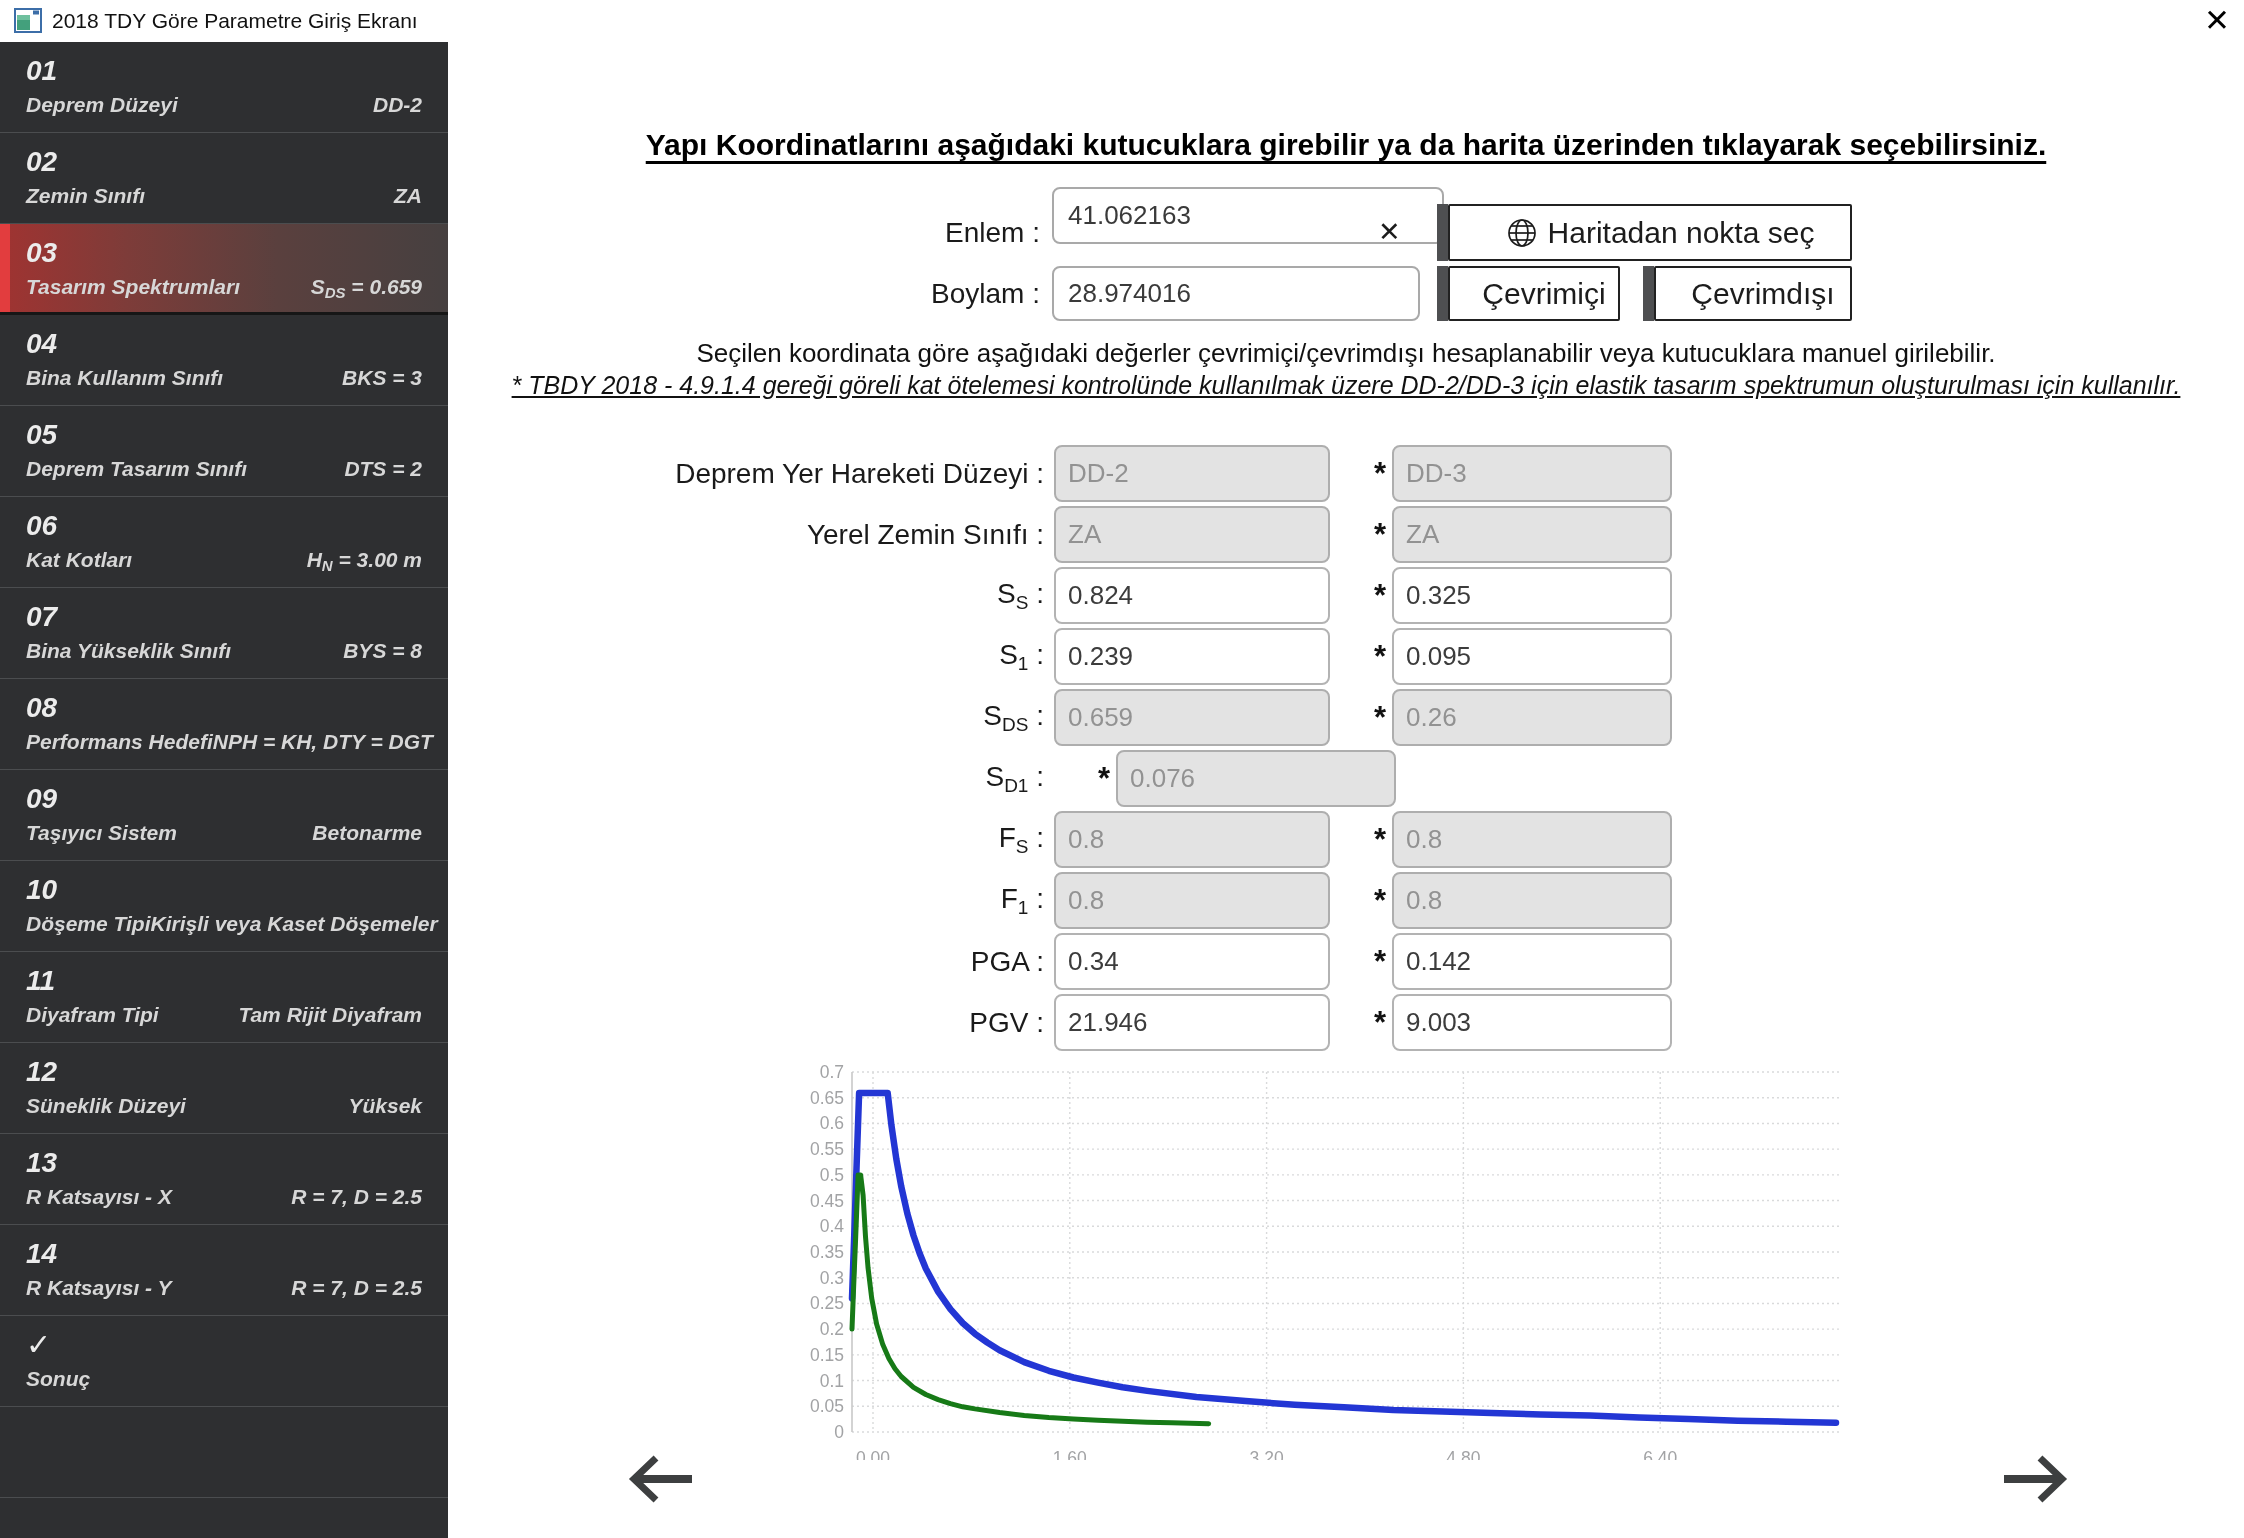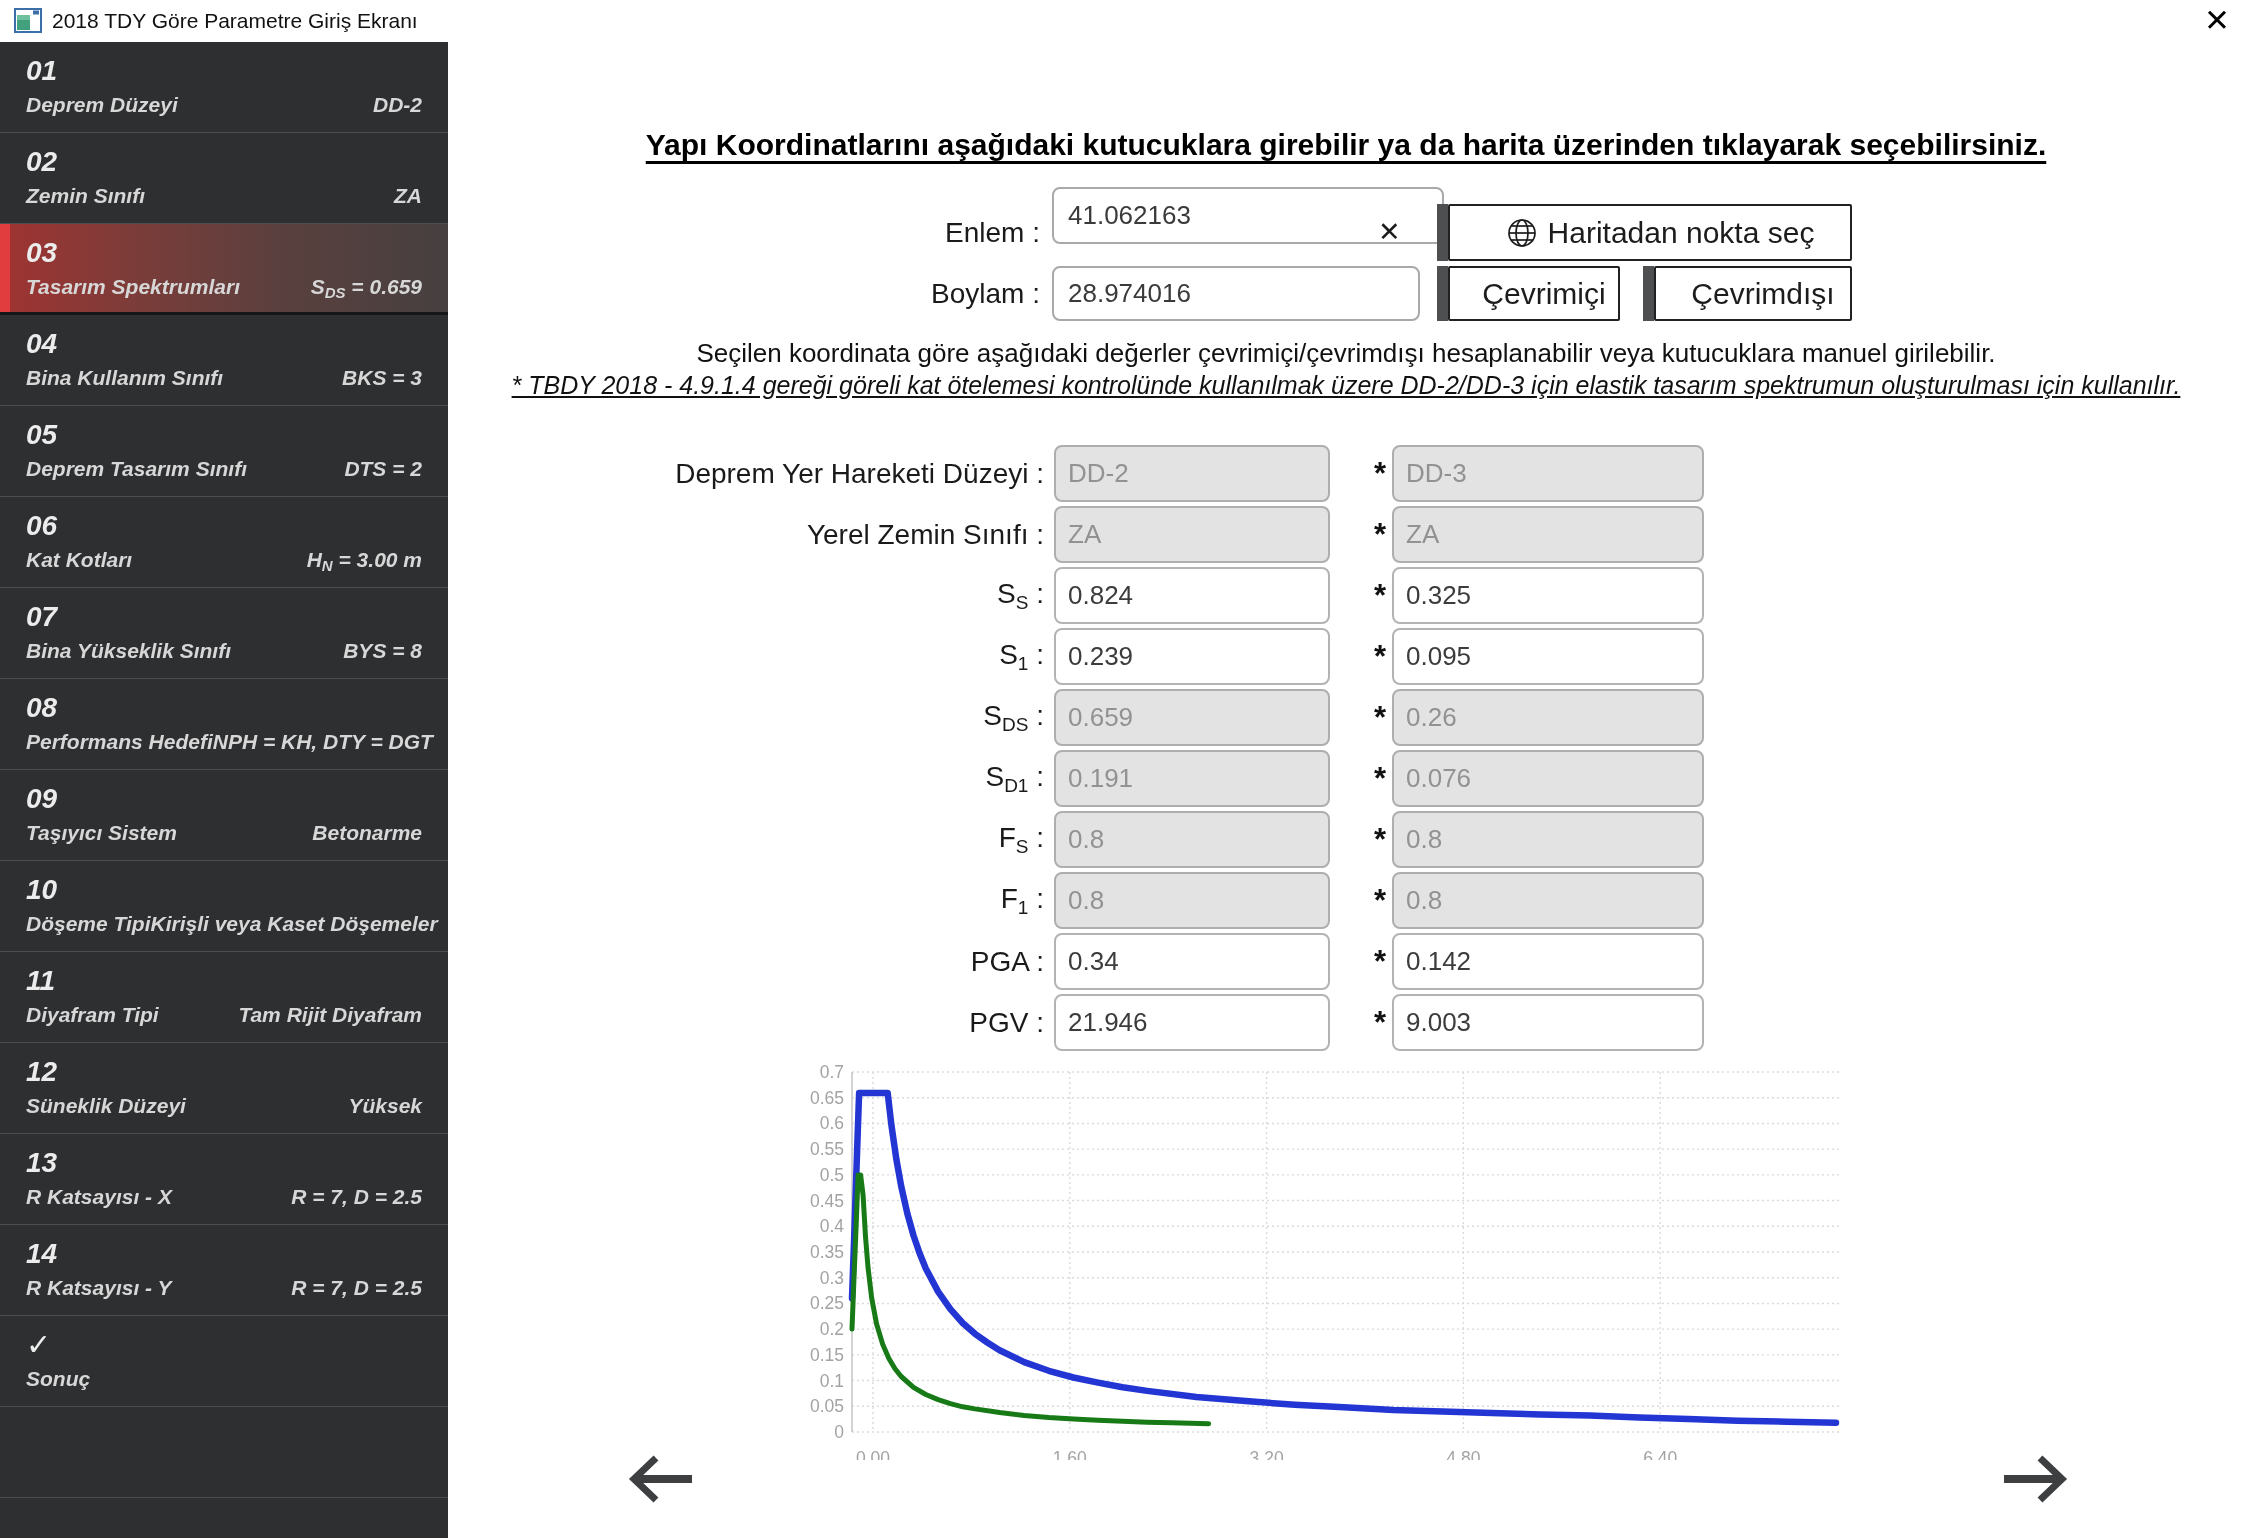--- a/index.html
+++ b/index.html
@@ -41,21 +41,21 @@
   
   #form-rows{position:absolute;left:448px;top:445px;}
   .f-row{display:flex;height:57px;margin-bottom:4px;align-items:center;}
   .f-label{width:596px;text-align:right;padding-right:10px;font-size:28px;color:#1a1a1a;white-space:nowrap;}
   .f-label .sub{font-size:19px;vertical-align:-6px;}
   .f-input{box-sizing:border-box;width:276px;height:57px;border:2px solid #b3b3b3;border-radius:8px;
            background:#fff;font-size:26px;color:#3c3c3c;padding:0 12px;outline:none;
            font-family:"Liberation Sans","DejaVu Sans",sans-serif;}
   .f-input.dis{background:#e3e3e3;color:#929292;border-color:#aeaeae;}
   .f-star{width:56px;text-align:right;padding-right:6px;font-size:31px;font-weight:bold;color:#111;line-height:57px;}
-  .f-col2{width:312px;}
+  .f-col2{width:280px;}
   
   #chart{position:absolute;left:795px;top:1058px;}
   .nav-arrow{position:absolute;cursor:pointer;}
 </style>
 </head>
 <body>
 
 <div class="titlebar">
   <svg class="app-icon" viewBox="0 0 28 25">
     <rect x="1" y="1" width="26" height="23" fill="#ffffff" stroke="#3c6ea8" stroke-width="2"></rect>
@@ -233,21 +233,20 @@
       <input class="f-input f-col2" value="0.095" style="">
     </div>
     <div class="f-row">
       <div class="f-label"><span>S</span><span class="sub">DS</span><span> :</span></div>
       <input class="f-input dis" readonly="" value="0.659" style="">
       <div class="f-star">*</div>
       <input class="f-input f-col2 dis" readonly="" value="0.26" style="">
     </div>
     <div class="f-row">
       <div class="f-label"><span>S</span><span class="sub">D1</span><span> :</span></div>
-      <input class="f-input dis" readonly="" value="0.191" style="">
       <div class="f-star">*</div>
       <input class="f-input f-col2 dis" readonly="" value="0.076" style="">
     </div>
     <div class="f-row">
       <div class="f-label"><span>F</span><span class="sub">S</span><span> :</span></div>
       <input class="f-input dis" readonly="" value="0.8" style="">
       <div class="f-star">*</div>
       <input class="f-input f-col2 dis" readonly="" value="0.8" style="">
     </div>
     <div class="f-row">

